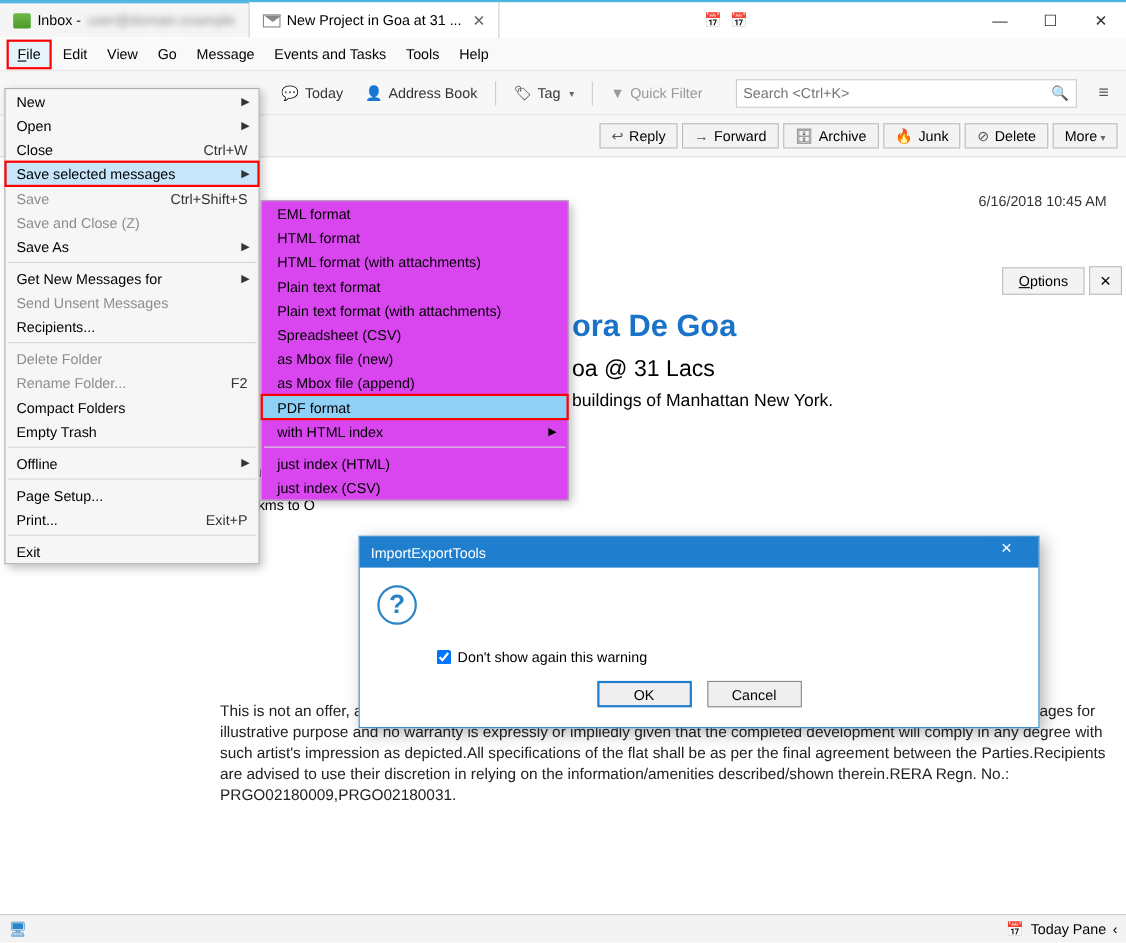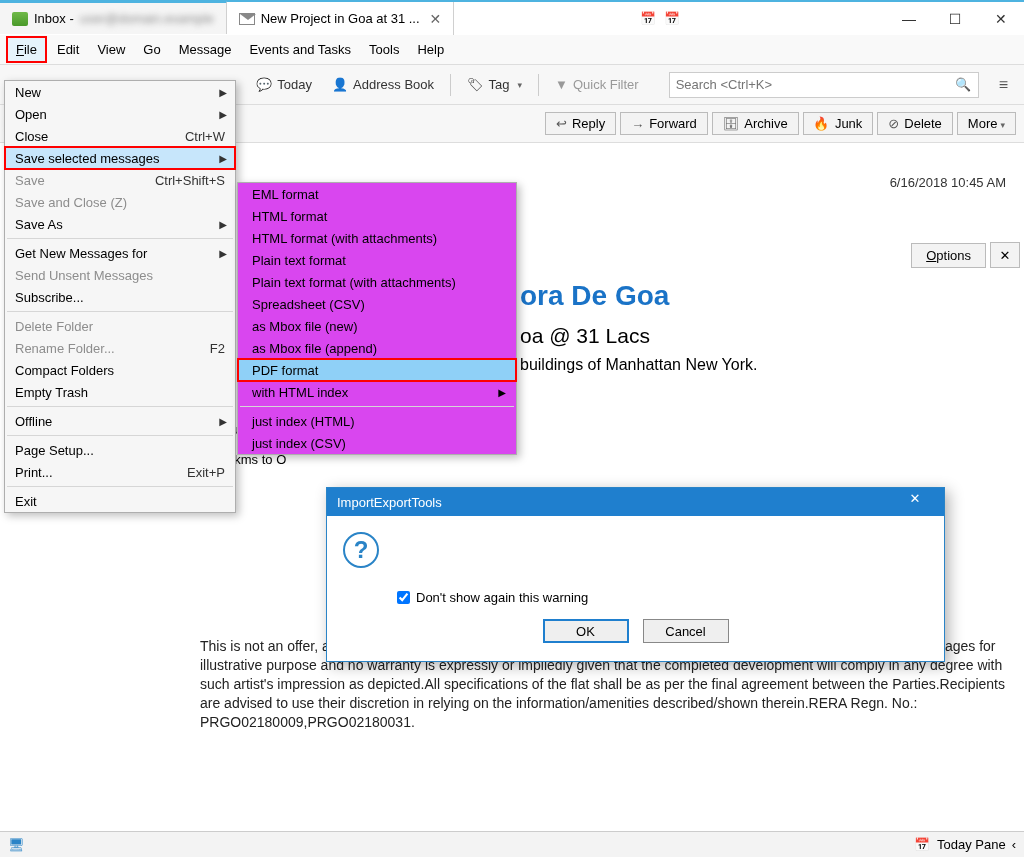--- a/index.html
+++ b/index.html
@@ -237,21 +237,21 @@
     </div>
   <div class="sep"></div>
   <div class="row">
       <span class="lab">Get New Messages for</span>
       <span class="arrow">▶</span>
     </div>
   <div class="row disabled">
       <span class="lab">Send Unsent Messages</span>
     </div>
   <div class="row">
-      <span class="lab">Subscribe...</span>
+      <span class="lab">Recipients...</span>
     </div>
   <div class="sep"></div>
   <div class="row disabled">
       <span class="lab">Delete Folder</span>
     </div>
   <div class="row disabled">
       <span class="lab">Rename Folder...</span>
       <span class="acc">F2</span>
     </div>
   <div class="row">

